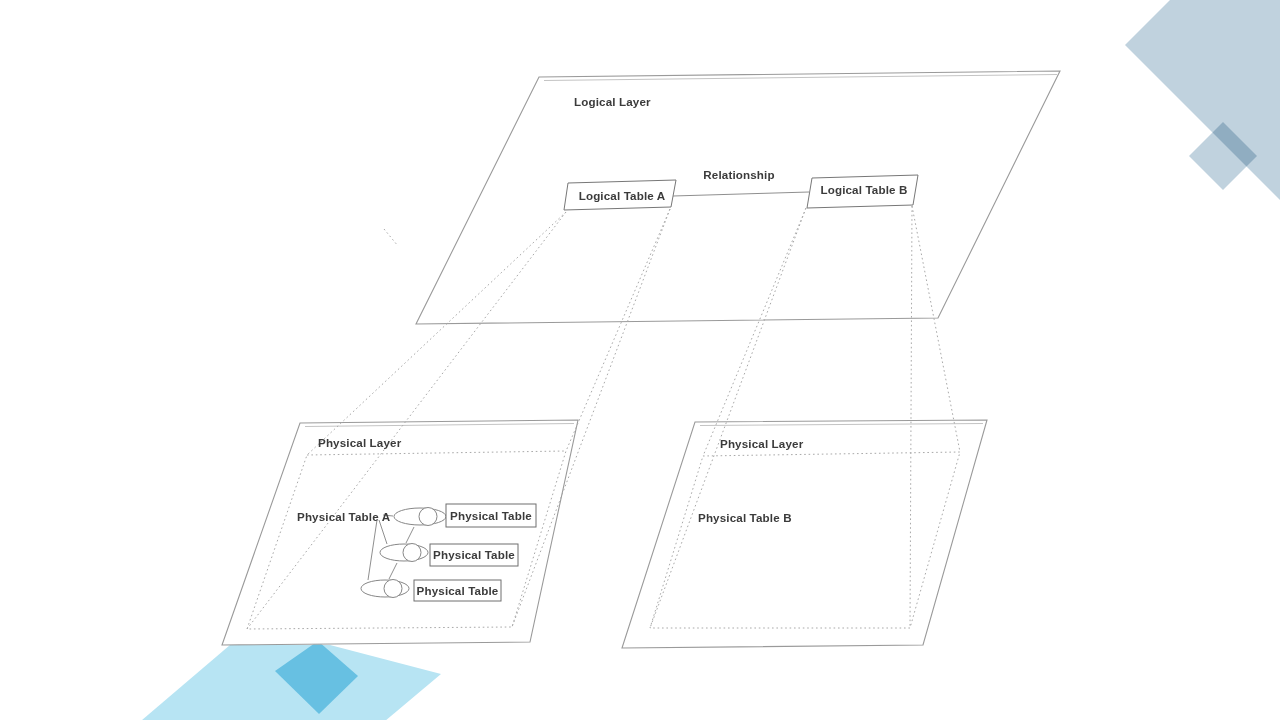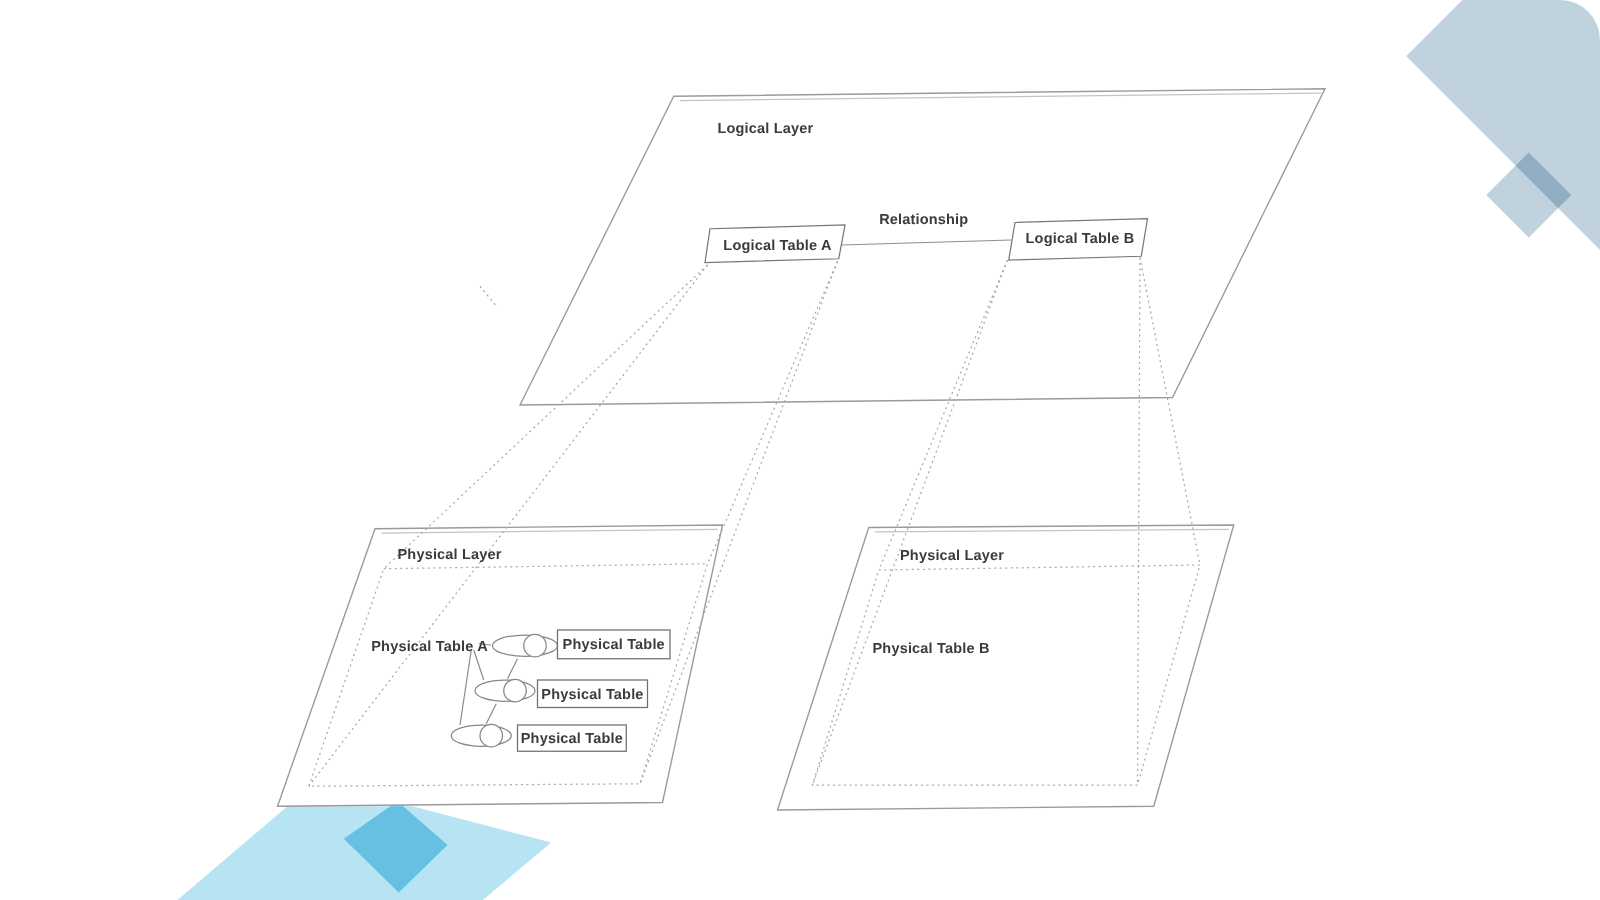--- a/index.html
+++ b/index.html
@@ -1,17 +1,17 @@
 <!DOCTYPE html>
 <html><head>
 <meta charset="utf-8">
 <style>
   html,body{margin:0;padding:0;background:#ffffff;}
   .stage{position:relative;width:1280px;height:720px;overflow:hidden;background:#fff;
-         font-family:"Liberation Sans","DejaVu Sans",sans-serif;border-radius:32px;}
+         font-family:"Liberation Sans","DejaVu Sans",sans-serif;}
   svg{display:block;}
   text{font-family:"Liberation Sans","DejaVu Sans",sans-serif;
        font-size:11.6px;font-weight:600;fill:#3b3b3b;letter-spacing:.15px;}
   .plane{fill:#ffffff;stroke:#9a9a9a;stroke-width:1.1;}
   .plane-double{stroke:#c4c4c4;stroke-width:1;fill:none;}
   .tablebox{fill:#ffffff;stroke:#777777;stroke-width:1;}
   .dotted{stroke:#a9a9a9;stroke-width:1;fill:none;stroke-dasharray:1.6 2.8;}
   .solidline{stroke:#8f8f8f;stroke-width:1;fill:none;}
   .venn{fill:#ffffff;stroke:#878787;stroke-width:1;}
   .ptbox{fill:#ffffff;stroke:#6f6f6f;stroke-width:1;}

